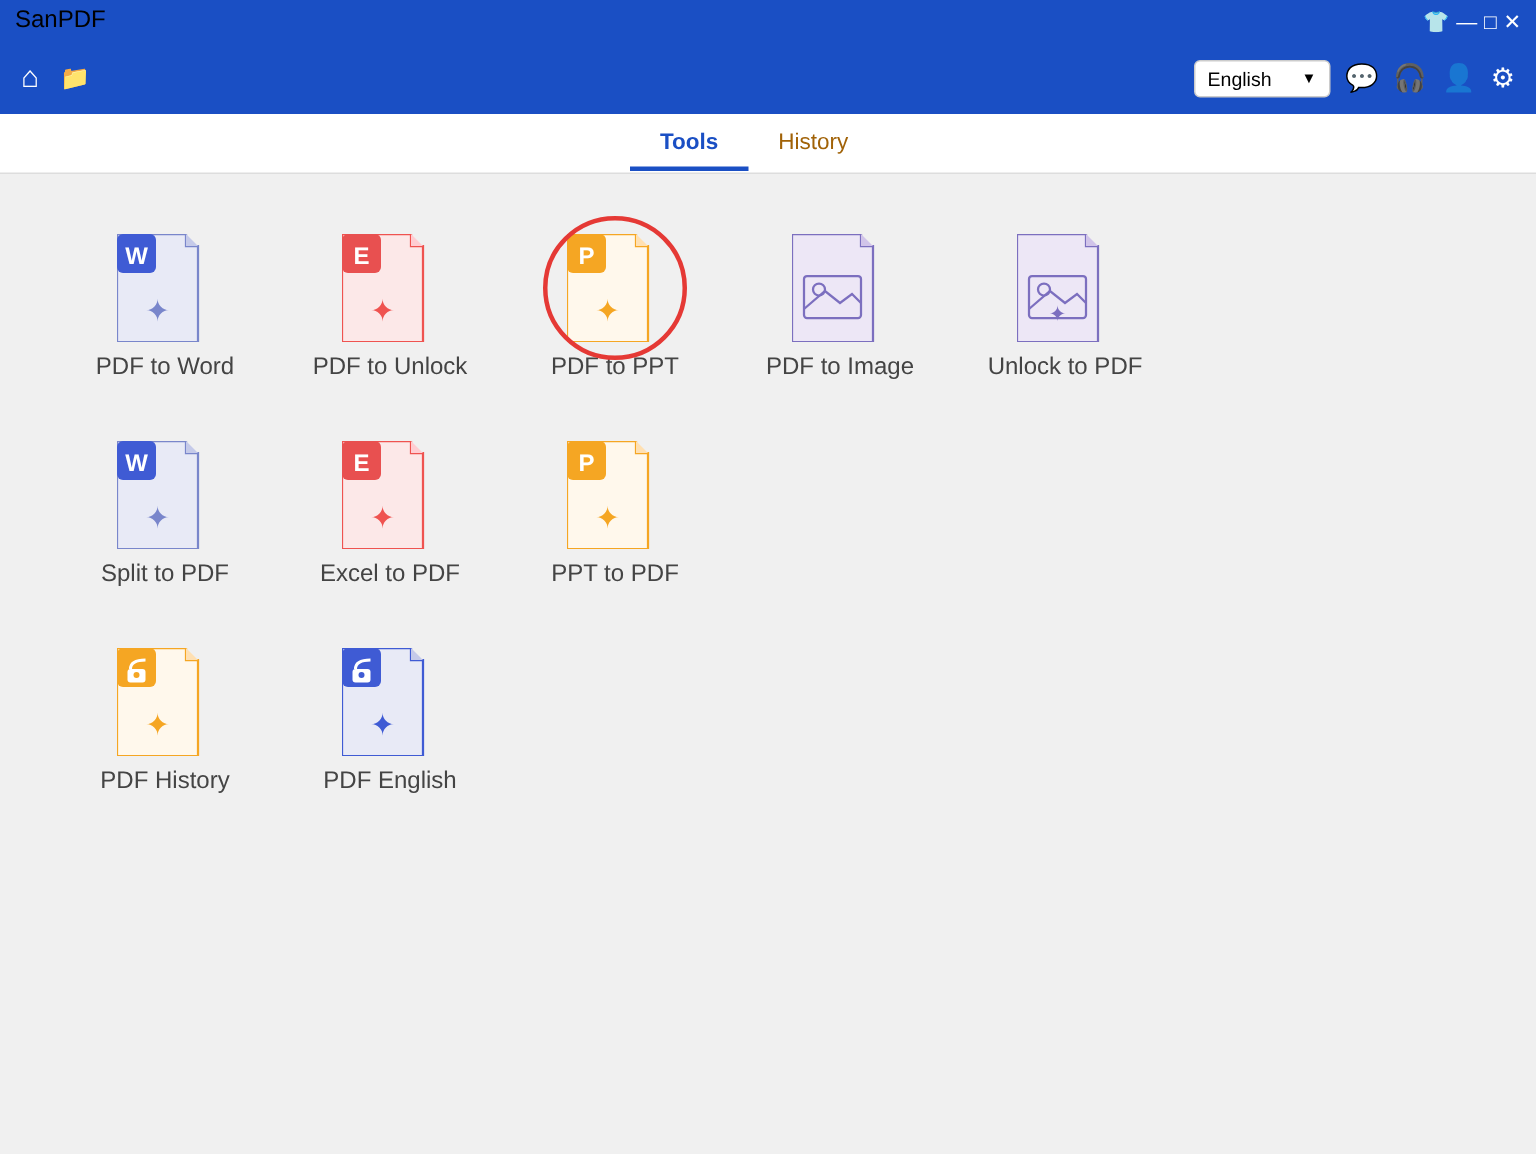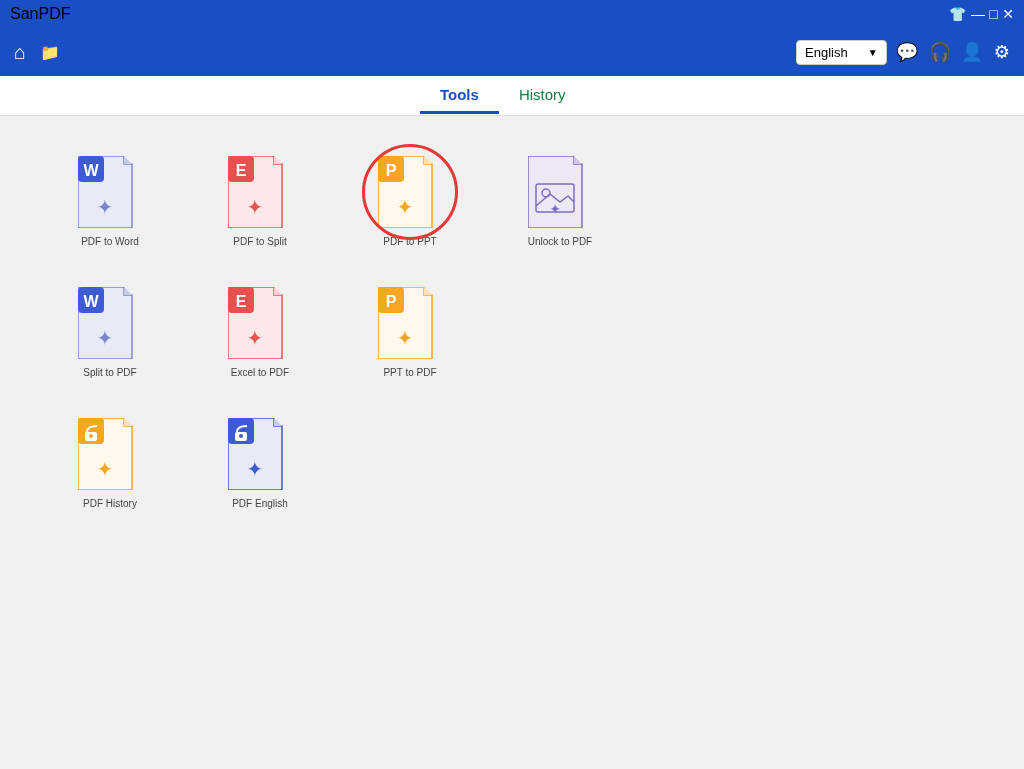--- a/index.html
+++ b/index.html
@@ -55,21 +55,21 @@
       border-bottom: 1px solid #ddd;
       display: flex;
       padding: 0 0 0 420px;
       height: 40px;
       align-items: center;
     }
     .tab {
       padding: 8px 20px;
       font-size: 15px;
       cursor: pointer;
-      color: #15803d;
+      color: #a16207;
       border-bottom: 3px solid transparent;
     }
     .tab.active {
       color: #1a4fc4;
       border-bottom: 3px solid #1a4fc4;
       font-weight: bold;
     }
 
     
     #main {
@@ -89,21 +89,21 @@
 
     
     .tool-item {
       display: flex;
       flex-direction: column;
       align-items: center;
       cursor: pointer;
       width: 100px;
     }
     .tool-label {
-      font-size: 10px;
+      font-size: 16px;
       color: #444;
       margin-top: 8px;
       text-align: center;
       white-space: nowrap;
     }
 
     
     .tool-icon-wrap { position: relative; display: inline-block; }
 
     svg.file-svg { display: block; }
@@ -181,36 +181,48 @@
     <div class="tool-item">
       <div class="tool-icon-wrap">
         <svg class="file-svg" width="64" height="72" viewBox="0 0 64 72">
           <polygon points="0,0 46,0 46,8 54,8 54,72 0,72" fill="#fce8e8" stroke="#ef5350" stroke-width="1.5"></polygon>
           <polygon points="46,0 54,8 46,8" fill="#ffcdd2"></polygon>
           <rect x="0" y="0" width="26" height="26" rx="4" fill="#e85050"></rect>
           <text x="13" y="20" text-anchor="middle" fill="white" font-size="16" font-weight="bold">E</text>
           <text x="27" y="58" text-anchor="middle" fill="#ef5350" font-size="20">✦</text>
         </svg>
       </div>
-      <span class="tool-label">PDF to Split</span>
+      <span class="tool-label">PDF to Unlock</span>
     </div>
 
     <div class="tool-item highlighted">
       <div class="tool-icon-wrap">
         <svg class="file-svg" width="64" height="72" viewBox="0 0 64 72">
           <polygon points="0,0 46,0 46,8 54,8 54,72 0,72" fill="#fff8ec" stroke="#f5a623" stroke-width="1.5"></polygon>
           <polygon points="46,0 54,8 46,8" fill="#ffe0b2"></polygon>
           <rect x="0" y="0" width="26" height="26" rx="4" fill="#f5a623"></rect>
           <text x="13" y="20" text-anchor="middle" fill="white" font-size="16" font-weight="bold">P</text>
           <text x="27" y="58" text-anchor="middle" fill="#f5a623" font-size="20">✦</text>
         </svg>
       </div>
       <span class="tool-label">PDF to PPT</span>
     </div>
 
+    <div class="tool-item">
+      <div class="tool-icon-wrap">
+        <svg class="file-svg" width="64" height="72" viewBox="0 0 64 72">
+          <polygon points="0,0 46,0 46,8 54,8 54,72 0,72" fill="#ede7f6" stroke="#7c6fbf" stroke-width="1.5"></polygon>
+          <polygon points="46,0 54,8 46,8" fill="#d1c4e9"></polygon>
+          <rect x="8" y="28" width="38" height="28" rx="2" fill="none" stroke="#7c6fbf" stroke-width="1.5"></rect>
+          <circle cx="18" cy="37" r="4" fill="none" stroke="#7c6fbf" stroke-width="1.5"></circle>
+          <polyline points="8,50 22,38 32,46 40,40 46,46" fill="none" stroke="#7c6fbf" stroke-width="1.5"></polyline>
+        </svg>
+      </div>
+      <span class="tool-label">PDF to Image</span>
+    </div>
 
     <div class="tool-item">
       <div class="tool-icon-wrap">
         <svg class="file-svg" width="64" height="72" viewBox="0 0 64 72">
           <polygon points="0,0 46,0 46,8 54,8 54,72 0,72" fill="#ede7f6" stroke="#7c6fbf" stroke-width="1.5"></polygon>
           <polygon points="46,0 54,8 46,8" fill="#d1c4e9"></polygon>
           <rect x="8" y="28" width="38" height="28" rx="2" fill="none" stroke="#7c6fbf" stroke-width="1.5"></rect>
           <circle cx="18" cy="37" r="4" fill="none" stroke="#7c6fbf" stroke-width="1.5"></circle>
           <polyline points="8,50 22,38 32,46 40,40 46,46" fill="none" stroke="#7c6fbf" stroke-width="1.5"></polyline>
           <text x="27" y="58" text-anchor="middle" fill="#7c6fbf" font-size="14">✦</text>

